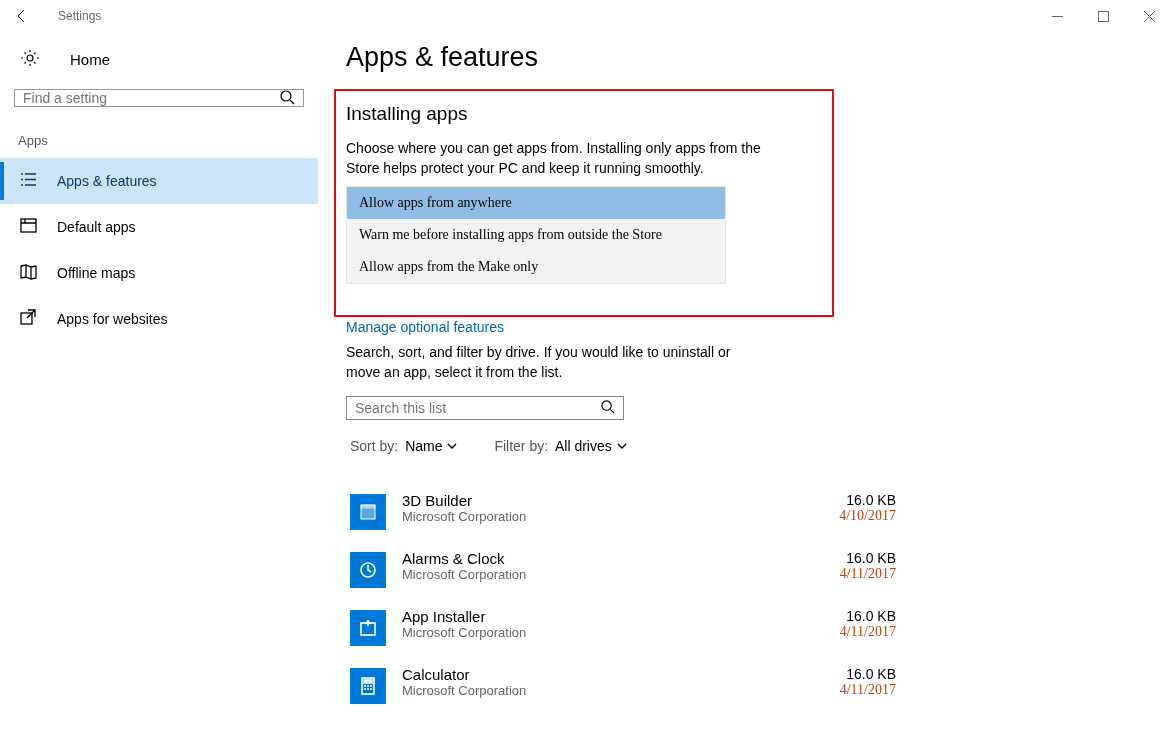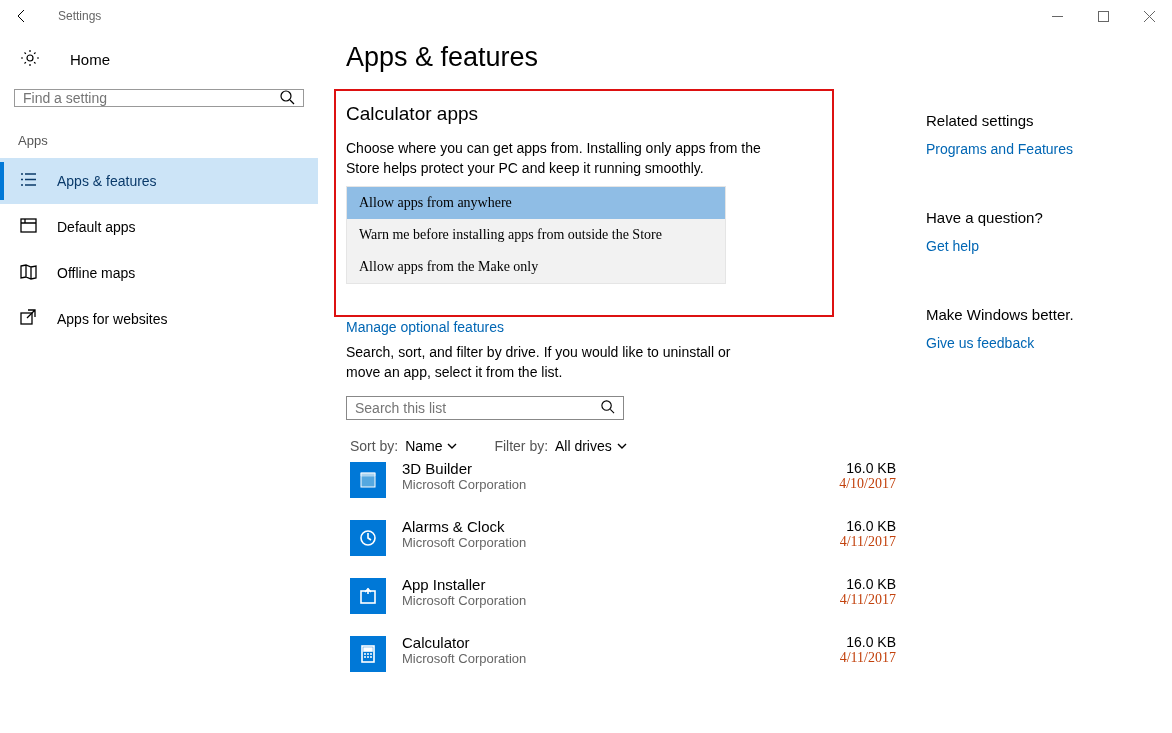--- a/index.html
+++ b/index.html
@@ -178,21 +178,21 @@
     padding: 0 8px;
     margin-bottom: 18px;
   }
   .list-search input {
     border: none; outline: none; flex: 1; font-size: 14px;
   }
   .filters {
     display: flex;
     gap: 36px;
     font-size: 14px;
-    margin-bottom: 0;
+    margin-bottom: 32px;
     padding-left: 4px;
   }
   .fl-label { color: #555; }
   .fl-val { font-weight: 500; margin-left: 3px; }
   .app-row {
     display: flex;
     align-items: flex-start;
     padding: 6px 4px;
     height: 58px;
     cursor: pointer;
@@ -315,21 +315,21 @@
       </span>
       <span class="lbl">Apps for websites</span>
     </div>
   </div>
 
   <div class="main">
     <div class="content">
       <h1 class="page-title">Apps &amp; features</h1>
 
       <div class="highlight-box">
-        <h2 class="sub-title">Calculator apps</h2>
+        <h2 class="sub-title">Installing apps</h2>
         <p class="desc">Choose where you can get apps from. Installing only apps from the Store helps protect your PC and keep it running smoothly.</p>
         <div class="dropdown">
           <div class="dd-item selected">Allow apps from anywhere</div>
           <div class="dd-item">Warn me before installing apps from outside the Store</div>
           <div class="dd-item">Allow apps from the Make only</div>
         </div>
       </div>
 
       <div><span class="link">Manage optional features</span></div>
 
@@ -428,28 +428,14 @@
               <div class="app-pub">Microsoft Corporation</div>
             </div>
             <div class="app-right">
               <div class="app-size">16.0 KB</div>
               <div class="app-date">4/11/2017</div>
             </div>
           </div>
         </div>
     </div>
 
-    <div class="aside">
-      <div class="aside-block">
-        <h3>Related settings</h3>
-        <span class="link">Programs and Features</span>
-      </div>
-      <div class="aside-block">
-        <h3>Have a question?</h3>
-        <span class="link">Get help</span>
-      </div>
-      <div class="aside-block">
-        <h3>Make Windows better.</h3>
-        <span class="link">Give us feedback</span>
-      </div>
-    </div>
   </div>
 </div>
 
 </body></html>

